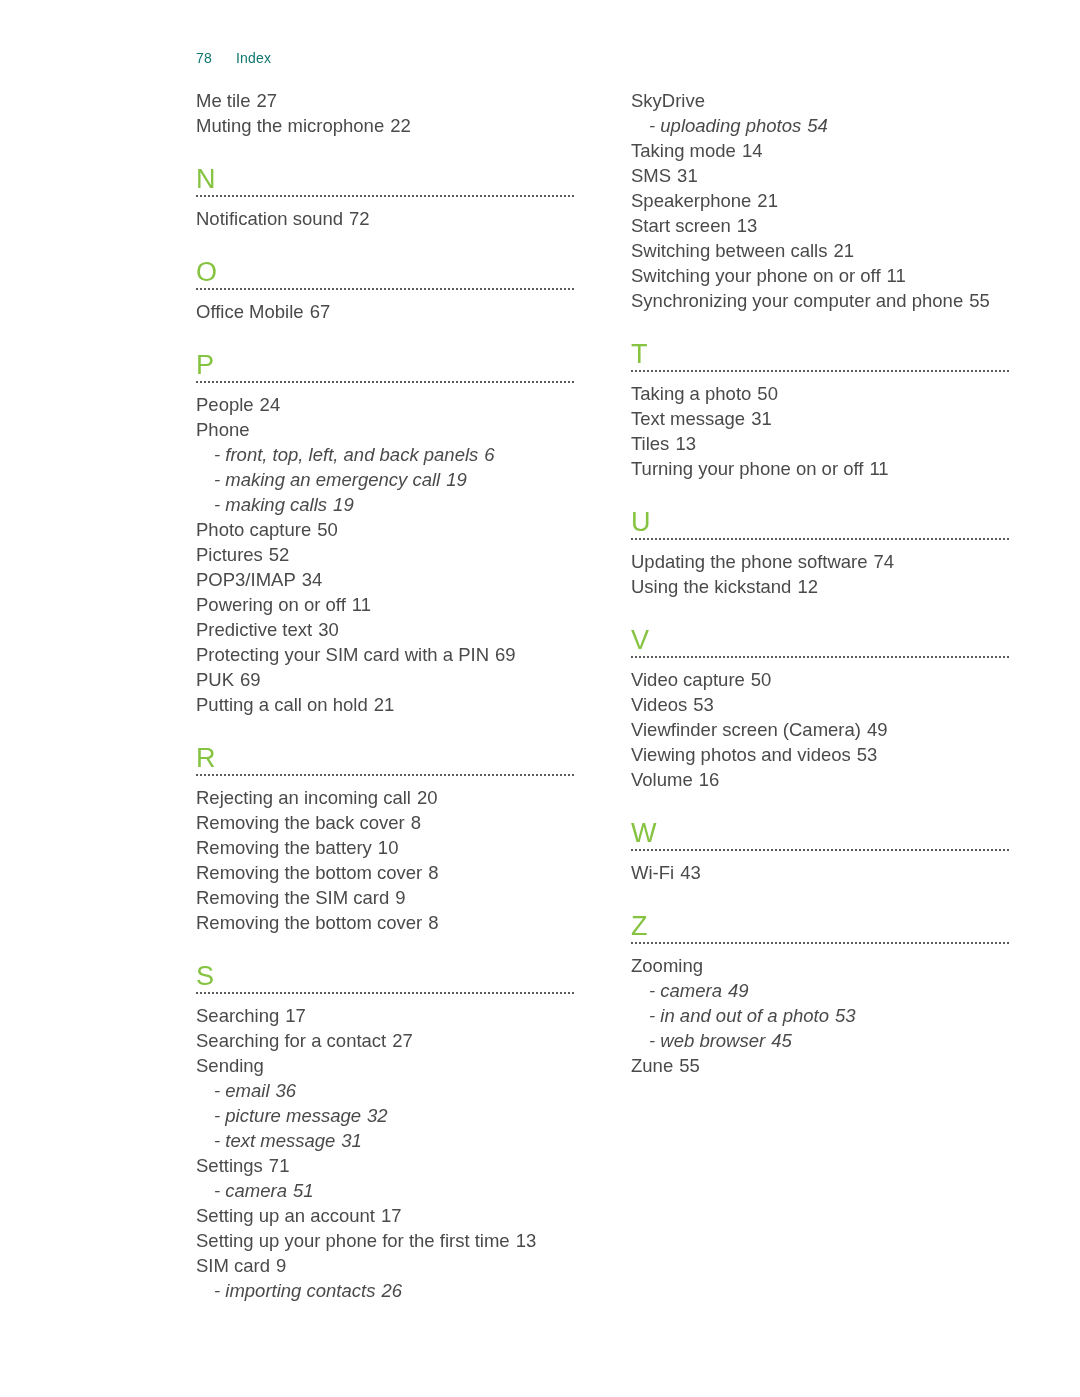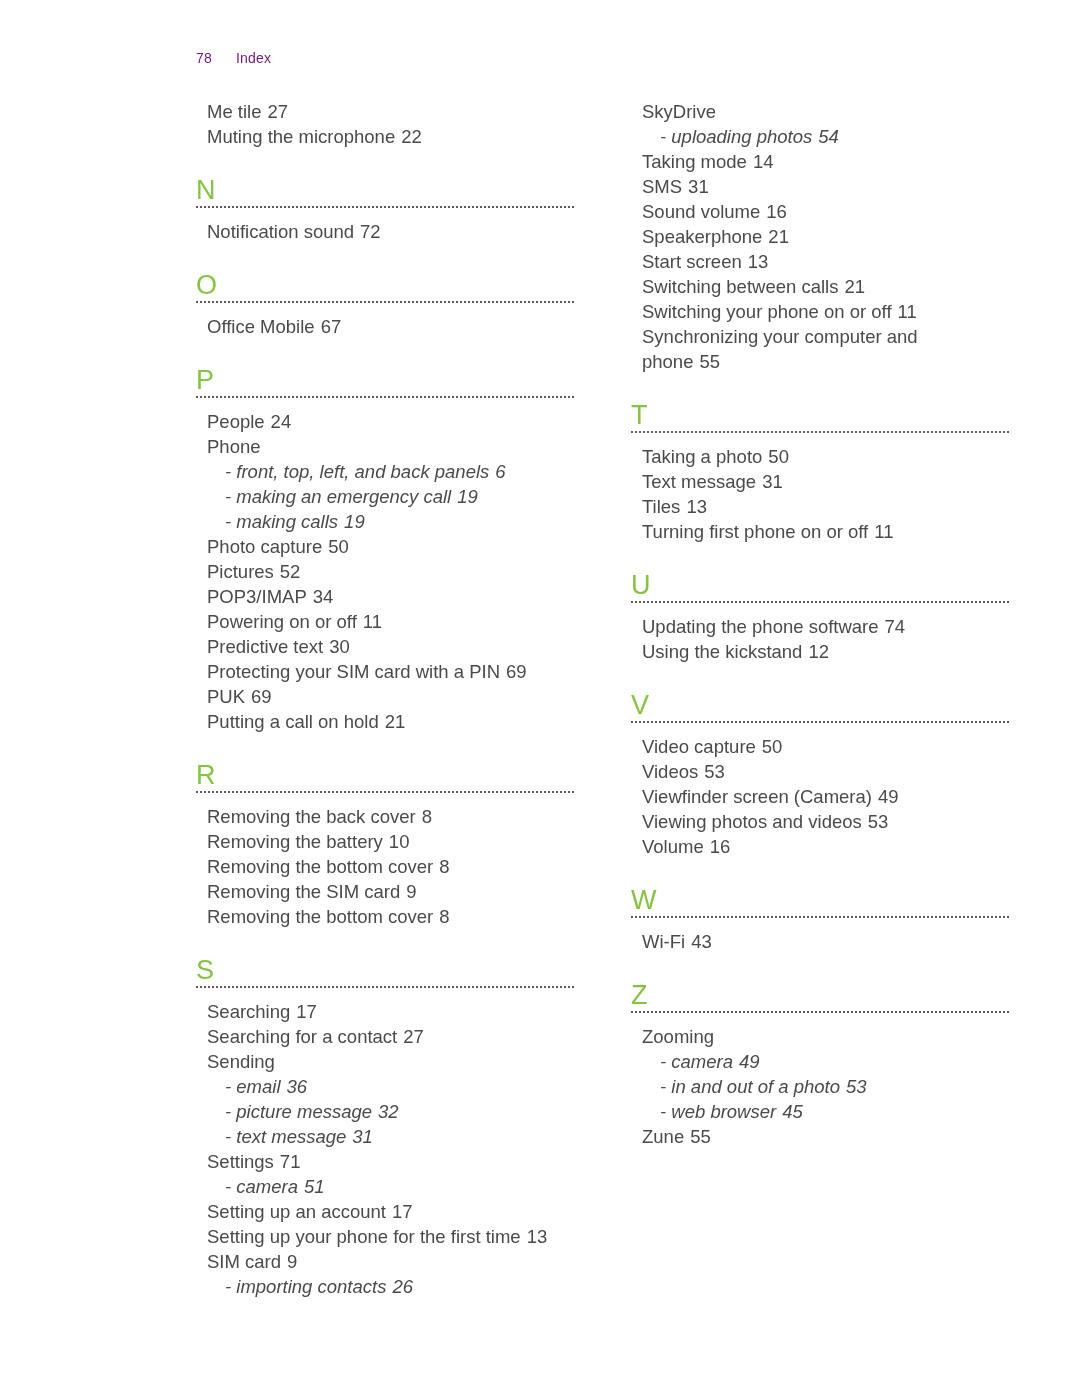--- a/index.html
+++ b/index.html
@@ -24,21 +24,21 @@
   }
 
   
   .page-header {
     position: absolute;
     left: 196px;
     top: 50px;
     display: flex;
     align-items: baseline;
     font-size: 14px;
-    color: #701a75;
+    color: #0f766e;
     letter-spacing: 0.2px;
     justify-content: space-between;
   }
   .page-header .folio {
     width: 40px;
     display: inline-block;
   }
   .page-header .hdr-label {
     display: inline-block;
   }
@@ -79,21 +79,21 @@
     display: block;
     height: 0;
     border-top: 2px dotted #5a5a5a;
     margin-top: 1px;
     margin-bottom: 9px;
   }
 
   
   ul.entries {
     list-style: none;
-    margin: 11px;
+    margin: 0;
     padding: 0;
   }
   li.entry {
     font-size: 18.5px;
     line-height: 25px;
     color: #4a4a4a;
     font-weight: 300;
     white-space: normal;
   }
   li.entry.sub {
@@ -169,20 +169,21 @@
             <li class="entry"><span class="term">PUK</span><span class="pg">69</span></li>
             <li class="entry"><span class="term">Putting a call on hold</span><span class="pg">21</span></li>
           </ul>
         </div>
         <div class="section">
           <div class="section-head">
             <div class="section-letter">R</div>
             <span class="section-rule"></span>
           </div>
           <ul class="entries">
+            <li class="entry"><span class="term">Rejecting an incoming call</span><span class="pg">20</span></li>
             <li class="entry"><span class="term">Removing the back cover</span><span class="pg">8</span></li>
             <li class="entry"><span class="term">Removing the battery</span><span class="pg">10</span></li>
             <li class="entry"><span class="term">Removing the bottom cover</span><span class="pg">8</span></li>
             <li class="entry"><span class="term">Removing the SIM card</span><span class="pg">9</span></li>
             <li class="entry"><span class="term">Removing the bottom cover</span><span class="pg">8</span></li>
           </ul>
         </div>
         <div class="section">
           <div class="section-head">
             <div class="section-letter">S</div>
@@ -204,38 +205,37 @@
           </ul>
         </div>
       </div>
     <div class="col col-right">
         <div class="lead-entries">
           <ul class="entries">
             <li class="entry"><span class="term">SkyDrive</span></li>
             <li class="entry sub"><span class="term">- uploading photos</span><span class="pg">54</span></li>
             <li class="entry"><span class="term">Taking mode</span><span class="pg">14</span></li>
             <li class="entry"><span class="term">SMS</span><span class="pg">31</span></li>
-            <li class="entry"><span class="term">Sound volume</span><span class="pg">16</span></li>
             <li class="entry"><span class="term">Speakerphone</span><span class="pg">21</span></li>
             <li class="entry"><span class="term">Start screen</span><span class="pg">13</span></li>
             <li class="entry"><span class="term">Switching between calls</span><span class="pg">21</span></li>
             <li class="entry"><span class="term">Switching your phone on or off</span><span class="pg">11</span></li>
             <li class="entry"><span class="term">Synchronizing your computer and phone</span><span class="pg">55</span></li>
           </ul>
         </div>
         <div class="section">
           <div class="section-head">
             <div class="section-letter">T</div>
             <span class="section-rule"></span>
           </div>
           <ul class="entries">
             <li class="entry"><span class="term">Taking a photo</span><span class="pg">50</span></li>
             <li class="entry"><span class="term">Text message</span><span class="pg">31</span></li>
             <li class="entry"><span class="term">Tiles</span><span class="pg">13</span></li>
-            <li class="entry"><span class="term">Turning first phone on or off</span><span class="pg">11</span></li>
+            <li class="entry"><span class="term">Turning your phone on or off</span><span class="pg">11</span></li>
           </ul>
         </div>
         <div class="section">
           <div class="section-head">
             <div class="section-letter">U</div>
             <span class="section-rule"></span>
           </div>
           <ul class="entries">
             <li class="entry"><span class="term">Updating the phone software</span><span class="pg">74</span></li>
             <li class="entry"><span class="term">Using the kickstand</span><span class="pg">12</span></li>

